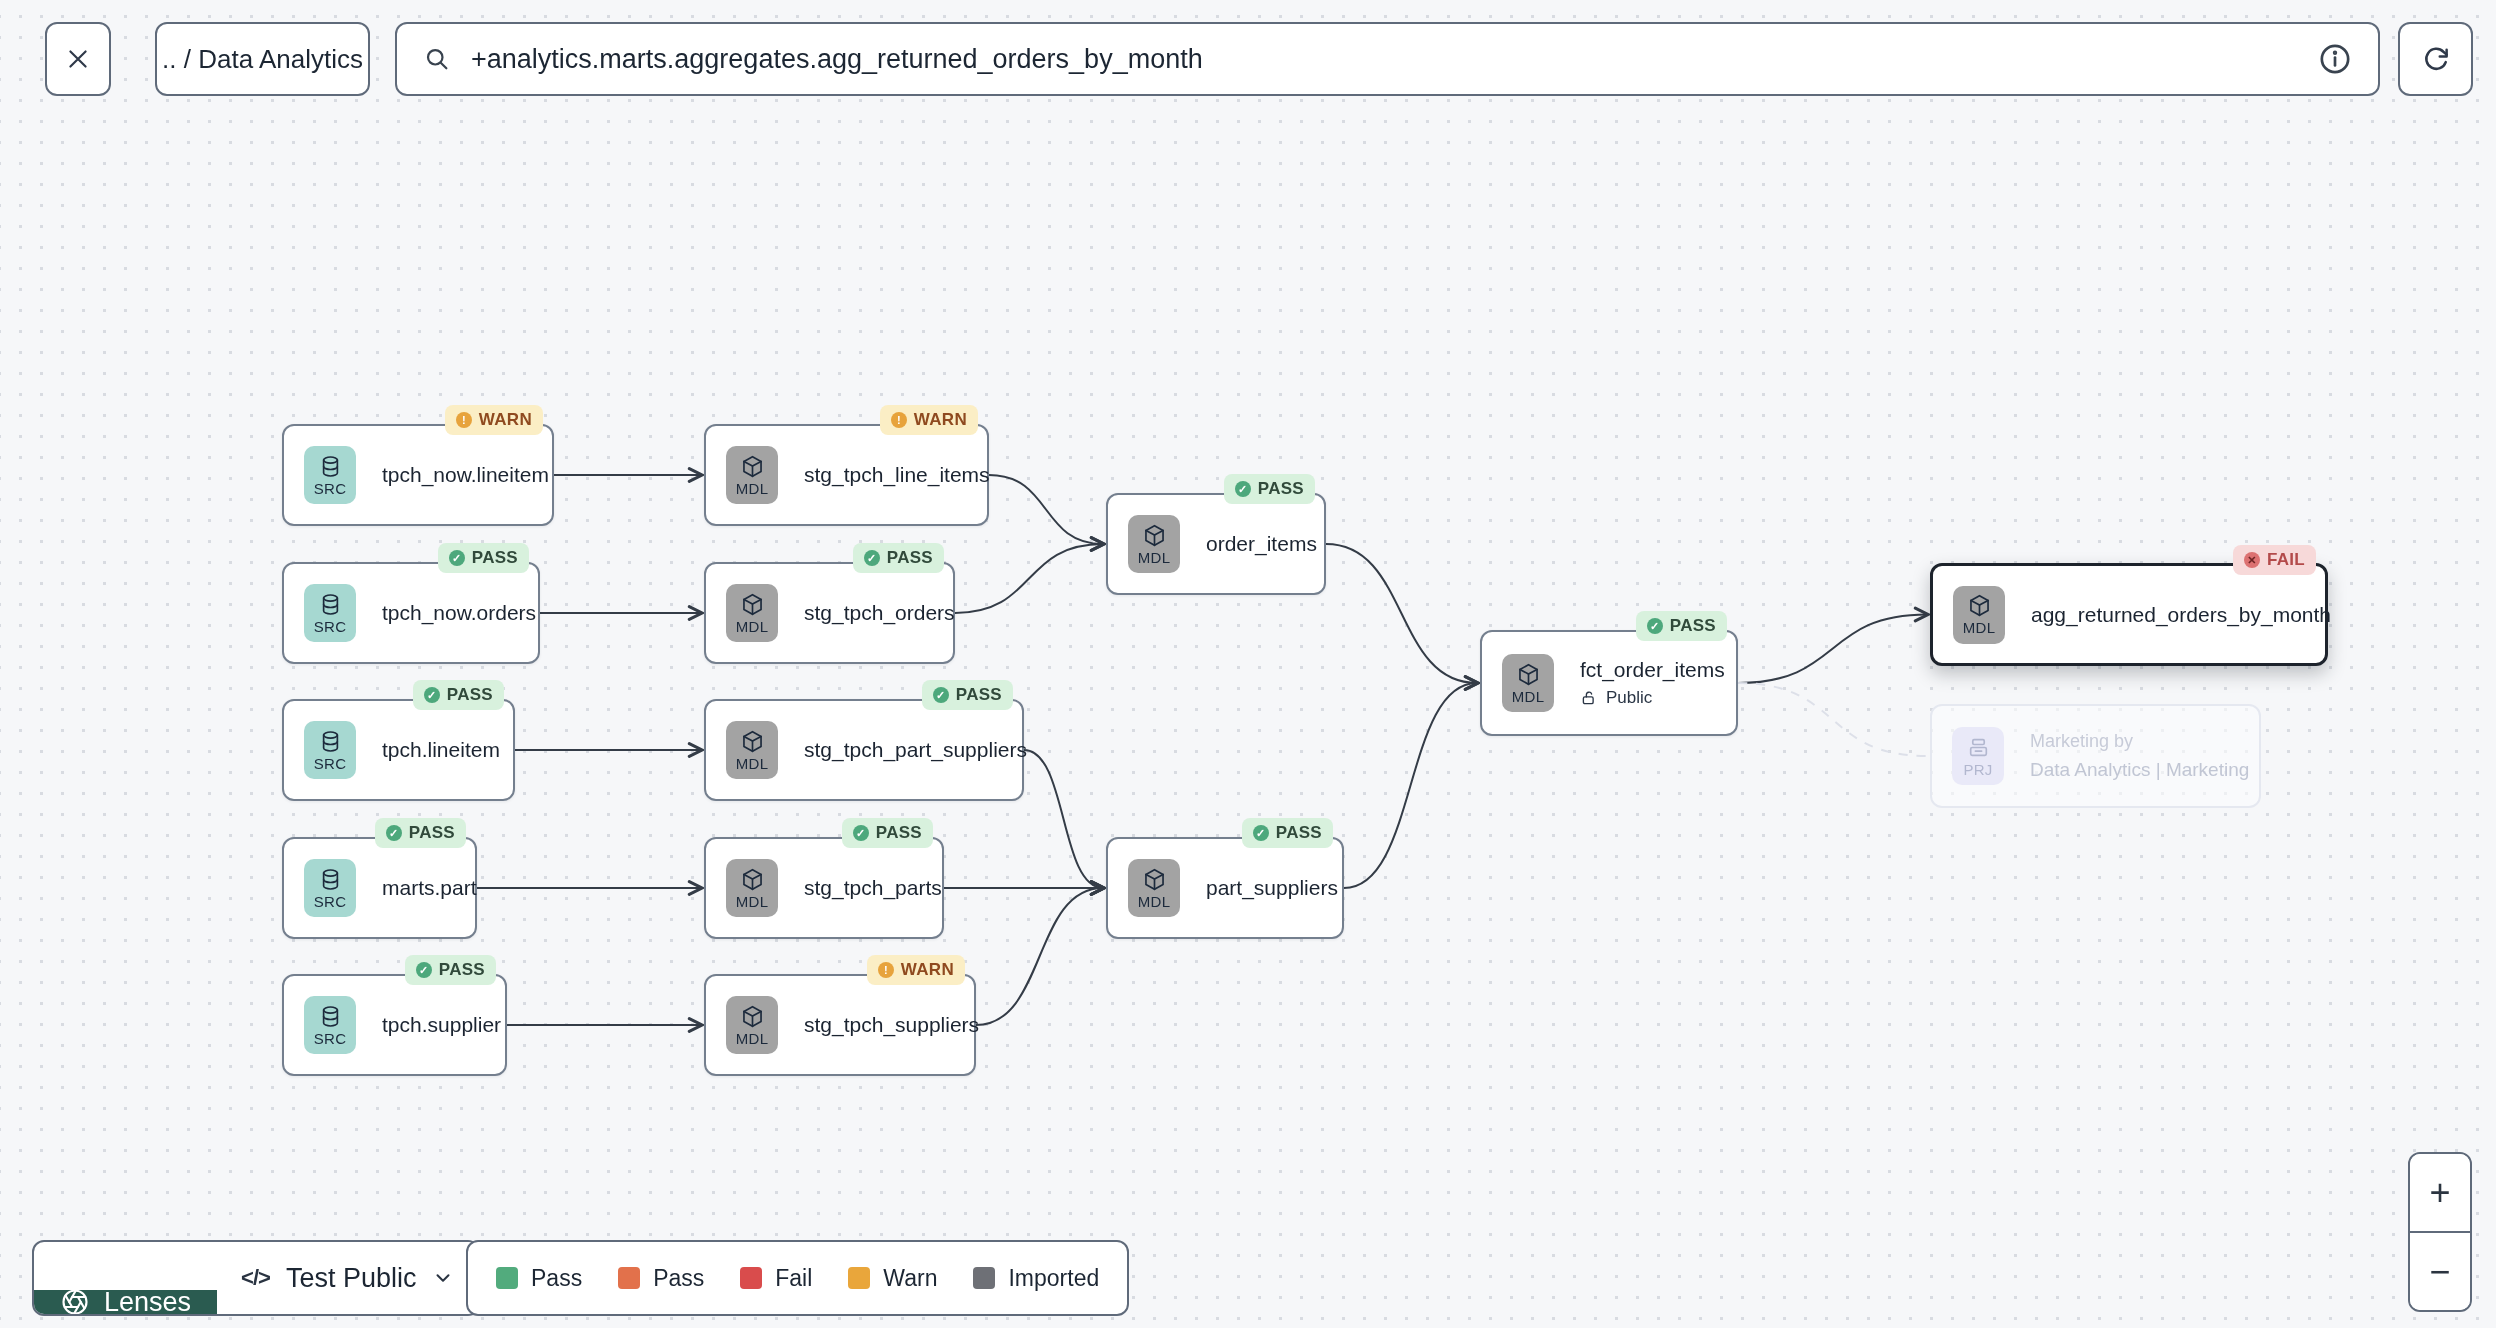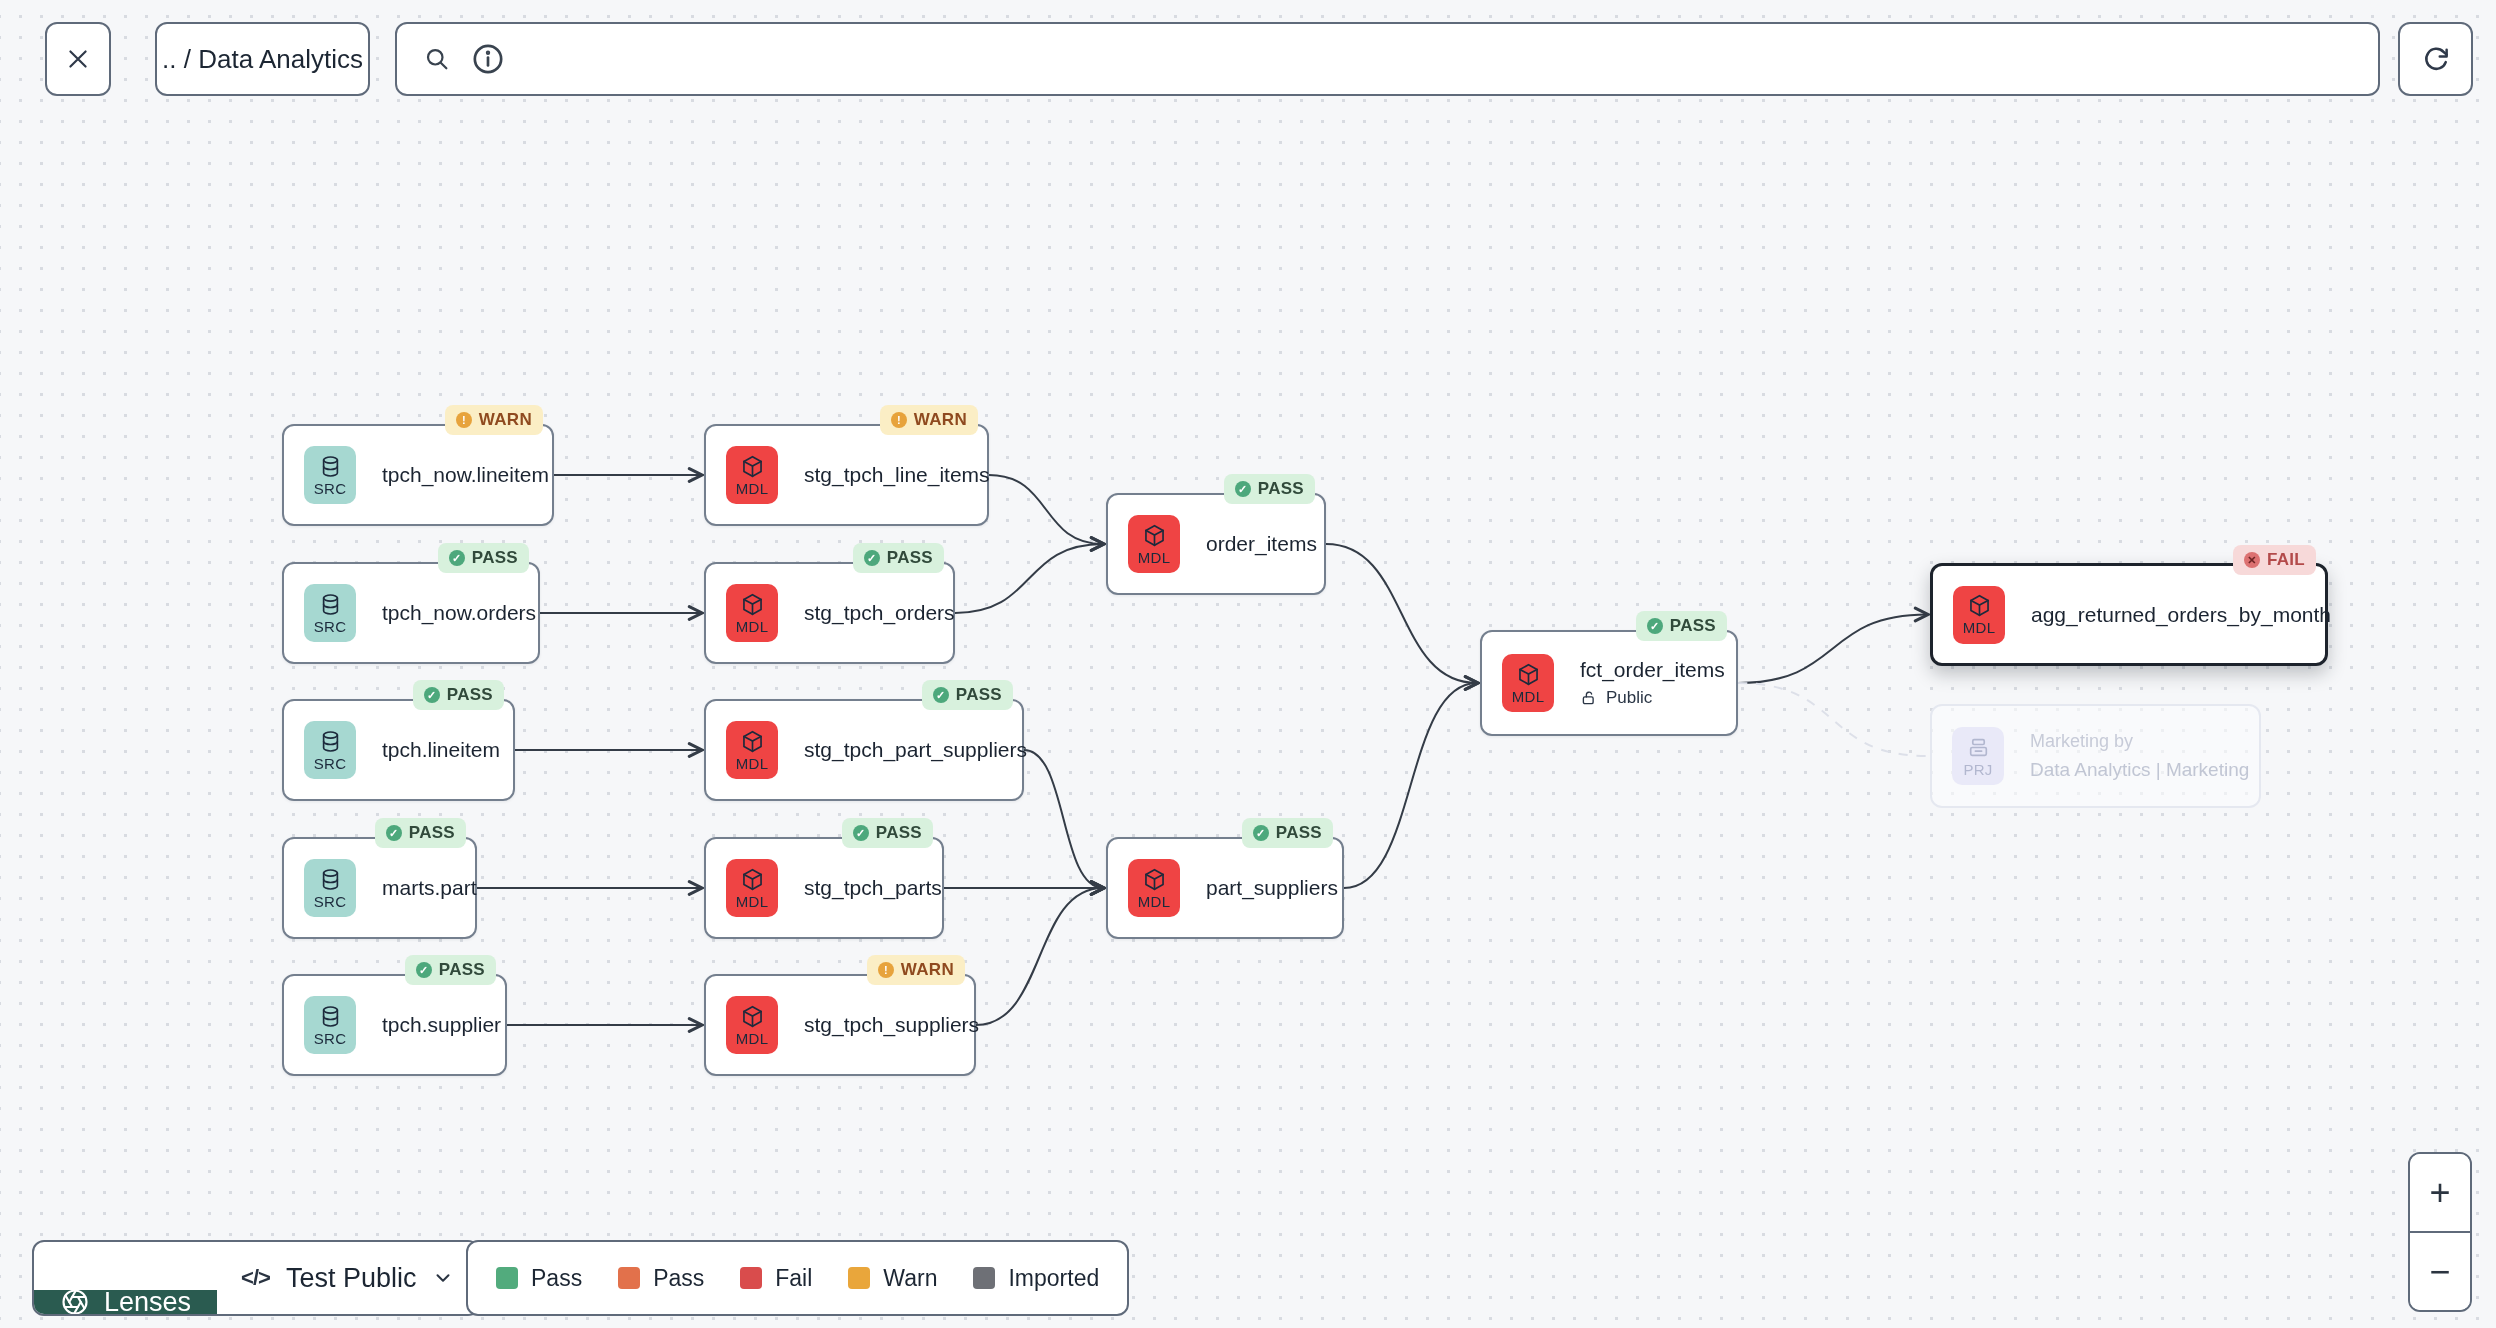--- a/index.html
+++ b/index.html
@@ -28,21 +28,21 @@
   }
   .node.selected{border:3px solid #1d232c;box-shadow:0 8px 18px rgba(25,30,40,.25);}
   .node-title{font-size:21px;font-weight:500;color:#1b2431;white-space:nowrap;}
   .node-sub{display:flex;align-items:center;gap:8px;margin-top:6px;font-size:17px;color:#2a3545;}
   .node-sub svg{width:18px;height:18px;fill:none;stroke:#2a3545;stroke-width:1.8;stroke-linecap:round;}
   .chip{width:52px;height:58px;border-radius:10px;flex:none;
     display:flex;flex-direction:column;align-items:center;justify-content:center;gap:1px;}
   .chip svg{width:25px;height:25px;fill:none;stroke:#1c2a3c;stroke-width:1.6;stroke-linecap:round;stroke-linejoin:round;}
   .chip-label{font-size:15px;font-weight:400;color:#1c2a3c;letter-spacing:.3px;}
   .chip.SRC{background:#a6d8d1;}
-  .chip.MDL{background:#ef4444;}
+  .chip.MDL{background:#a3a3a3;}
   .chip.PRJ{background:#e9e9f8;}
   .badge{
     position:absolute;top:-21px;right:9px;height:30px;border-radius:8px;
     display:flex;align-items:center;gap:7px;padding:0 11px;
     font-size:17px;font-weight:700;letter-spacing:.3px;white-space:nowrap;
   }
   .badge .dot{width:16px;height:16px;border-radius:50%;
     display:flex;align-items:center;justify-content:center;font-size:11px;font-weight:700;}
   .node.ghost{border-color:#e5e8f0;background:rgba(251,251,253,.6);box-shadow:none;}
   .node.ghost .chip svg{stroke:#b2b7cf;}
@@ -373,20 +373,21 @@
     </svg>
 </button>
 <button class="tbtn" id="crumb-btn">
   <span>.. / Data Analytics</span>
 </button>
 <div class="search">
   <svg width="28" height="28" viewBox="0 0 24 24">
     <circle cx="10.5" cy="10.5" r="6.2"></circle>
       <path d="M15.2 15.2L20 20"></path>
   </svg>
+  <span class="search-text">+analytics.marts.aggregates.agg_returned_orders_by_month</span>
   <svg width="34" height="34" viewBox="0 0 24 24">
     <circle cx="12" cy="12" r="9.3"></circle>
       <path d="M12 11v5.6"></path>
       <circle cx="12" cy="7.6" r="0.6" fill="#39434f"></circle>
   </svg>
 </div>
 <button class="tbtn" id="refresh-btn">
   <svg width="30" height="30" viewBox="0 0 24 24">
     <polyline points="20.5 4.5 20.5 10 15 10"></polyline>
     <path d="M19.8 14.5a8 8 0 1 1-1.9-8.3L20.5 8.5"></path>

